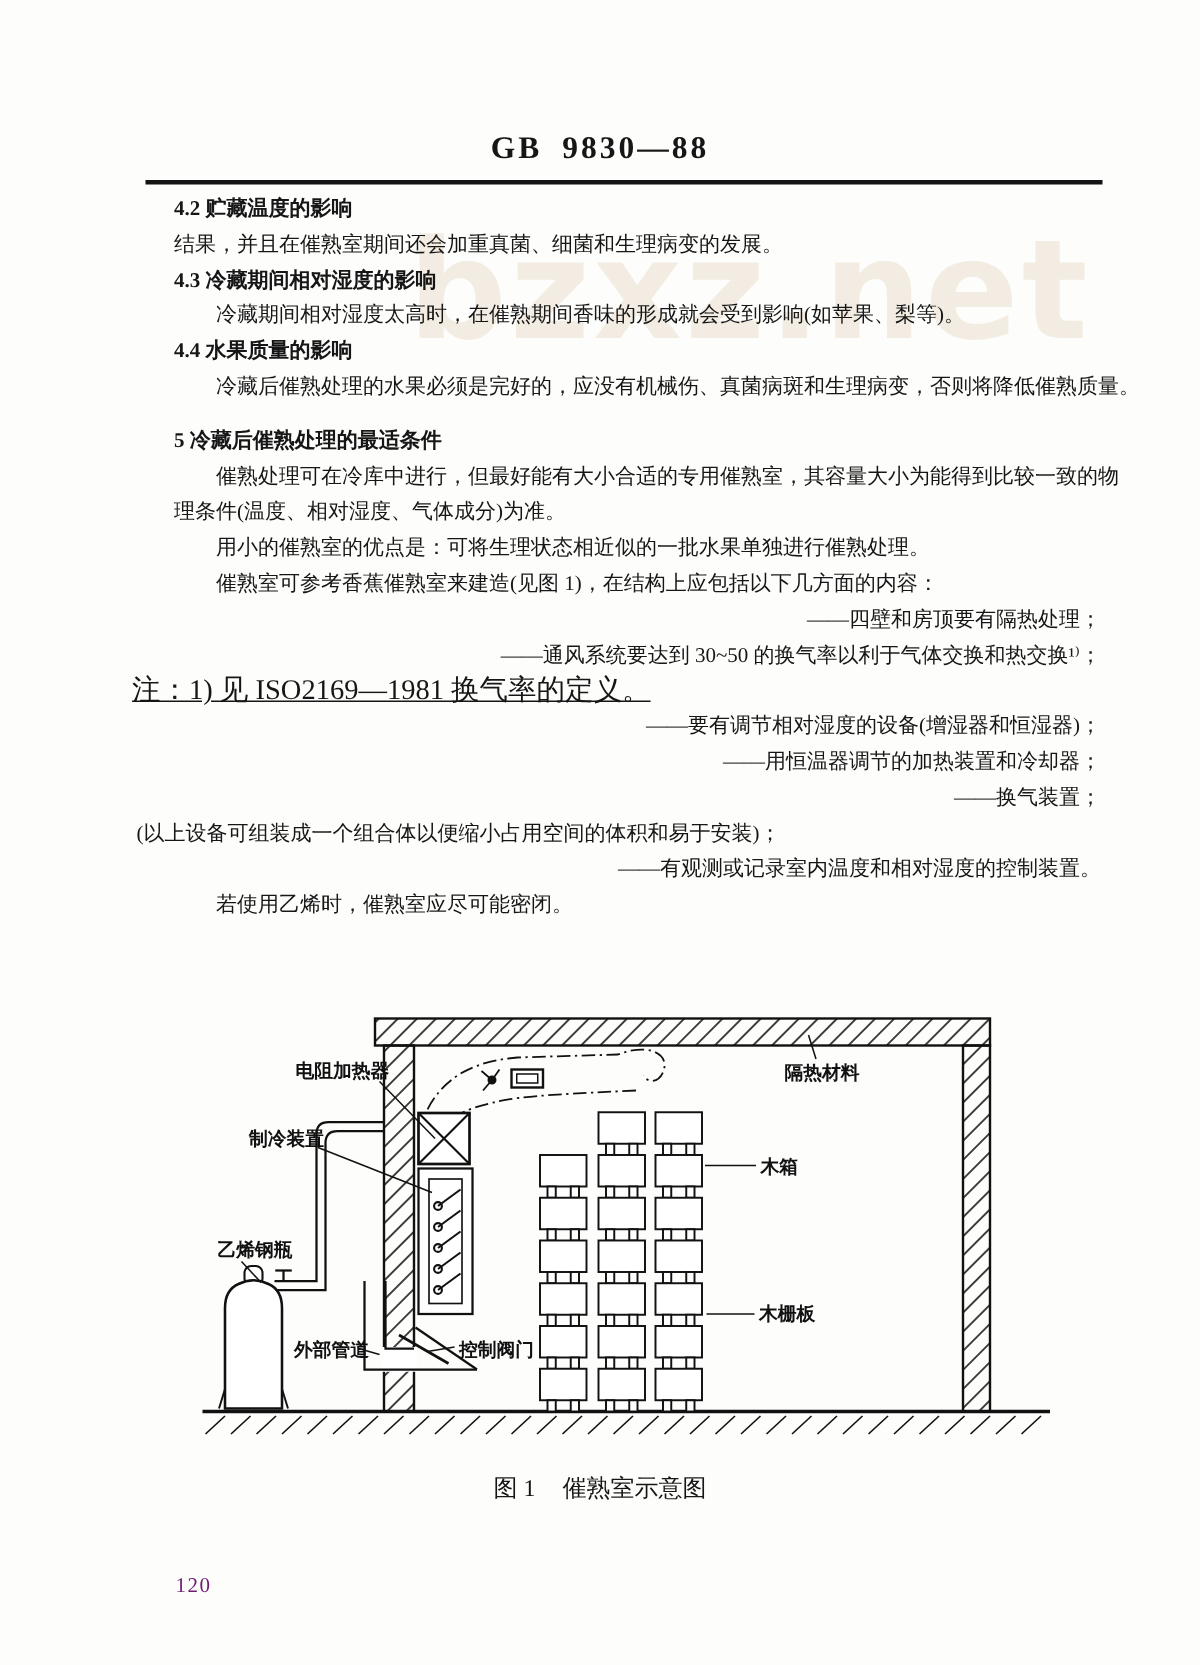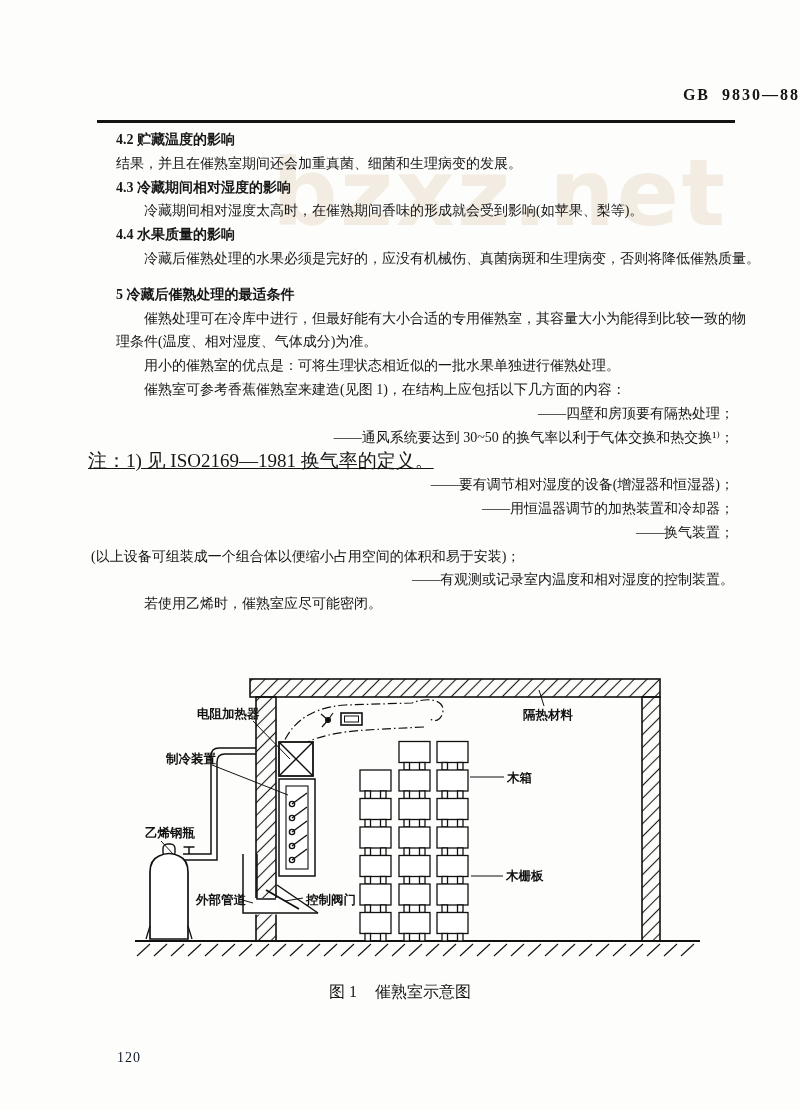--- a/index.html
+++ b/index.html
@@ -11,21 +11,21 @@
   
   .watermark{
     position:absolute;left:272px;top:140px;z-index:0;
     font-family:"DejaVu Sans","Liberation Sans",sans-serif;
     font-weight:bold;font-size:92px;letter-spacing:2px;
     color:#a16207;opacity:0.10;user-select:none;white-space:nowrap;
   }
   
   .doc-number{
     position:absolute;top:86px;left:0;width:100%;z-index:1;
-    text-align:right;font-weight:bold;font-size:16px;
+    text-align:center;font-weight:bold;font-size:21px;
     letter-spacing:2px;word-spacing:6px;
   }
   .header-rule{
     position:absolute;top:120px;left:97px;width:638px;height:2.5px;
     background:#141414;z-index:1;
   }
   
   .bodytext{
     position:absolute;top:128px;left:100px;width:634px;z-index:1;
     font-size:14px;
@@ -41,21 +41,21 @@
   .bt.paren{margin-left:-9px;}
   
   .figure-svg{position:absolute;left:0;top:658px;z-index:1;}
   .fig-caption{
     position:absolute;top:982px;left:0;width:100%;z-index:1;
     text-align:center;font-weight:normal;font-size:16px;
   }
   .fig-caption .gap{display:inline-block;width:18px;}
   .page-number{
     position:absolute;left:117px;top:1050px;z-index:1;
-    font-size:14px;color:#0f172a;letter-spacing:1px;
+    font-size:14px;color:#701a75;letter-spacing:1px;
   }
   svg text{
     font-family:"Liberation Serif","DejaVu Serif",serif;
     font-size:12.5px;font-weight:bold;fill:#111;
   }
   .wall{fill:url(#hatch);stroke:#111;stroke-width:1.6;}
   .leader{stroke:#111;stroke-width:1;fill:none;}
 </style>
 </head>
 <body>

